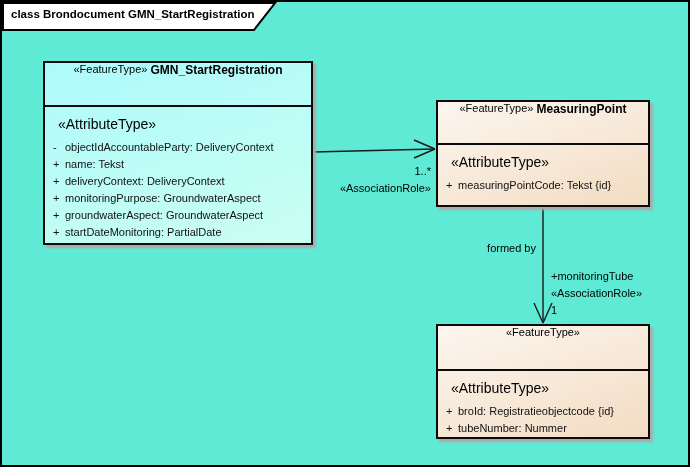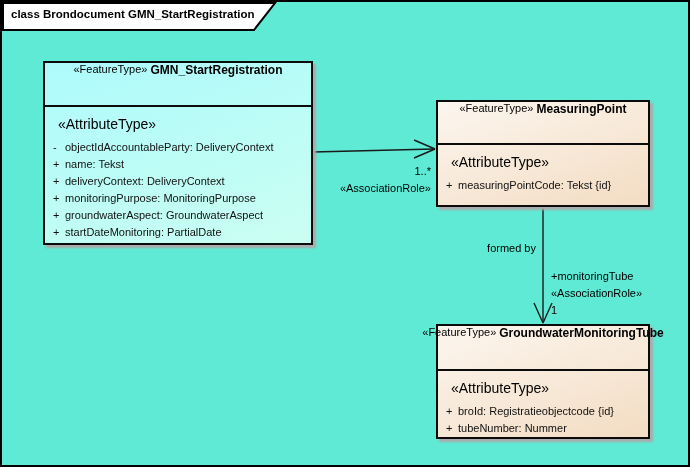--- a/index.html
+++ b/index.html
@@ -72,21 +72,21 @@
       <div class="attr-row">
         <span class="attr-vis">+</span>
         <span class="attr-text">name: Tekst</span>
       </div>
       <div class="attr-row">
         <span class="attr-vis">+</span>
         <span class="attr-text">deliveryContext: DeliveryContext</span>
       </div>
       <div class="attr-row">
         <span class="attr-vis">+</span>
-        <span class="attr-text">monitoringPurpose: MonitoringPurpose</span>
+        <span class="attr-text">monitoringPurpose: GroundwaterAspect</span>
       </div>
       <div class="attr-row">
         <span class="attr-vis">+</span>
         <span class="attr-text">groundwaterAspect: GroundwaterAspect</span>
       </div>
       <div class="attr-row">
         <span class="attr-vis">+</span>
         <span class="attr-text">startDateMonitoring: PartialDate</span>
       </div>
     </div>
@@ -102,21 +102,20 @@
       <div class="attr-row">
         <span class="attr-vis">+</span>
         <span class="attr-text">measuringPointCode: Tekst {id}</span>
       </div>
     </div>
   </div>
 
   <div class="uml-class tan" style="left:434px;top:322px;width:214px;height:115px;">
     <div class="uml-header" style="height:45px;">
       <div class="uml-stereo">«FeatureType»</div>
-      <div class="uml-name">GroundwaterMonitoringTube</div>
     </div>
     <div class="uml-attrs">
       <div class="attr-stereo">«AttributeType»</div>
       <div class="attr-row">
         <span class="attr-vis">+</span>
         <span class="attr-text">broId: Registratieobjectcode {id}</span>
       </div>
       <div class="attr-row">
         <span class="attr-vis">+</span>
         <span class="attr-text">tubeNumber: Nummer</span>

